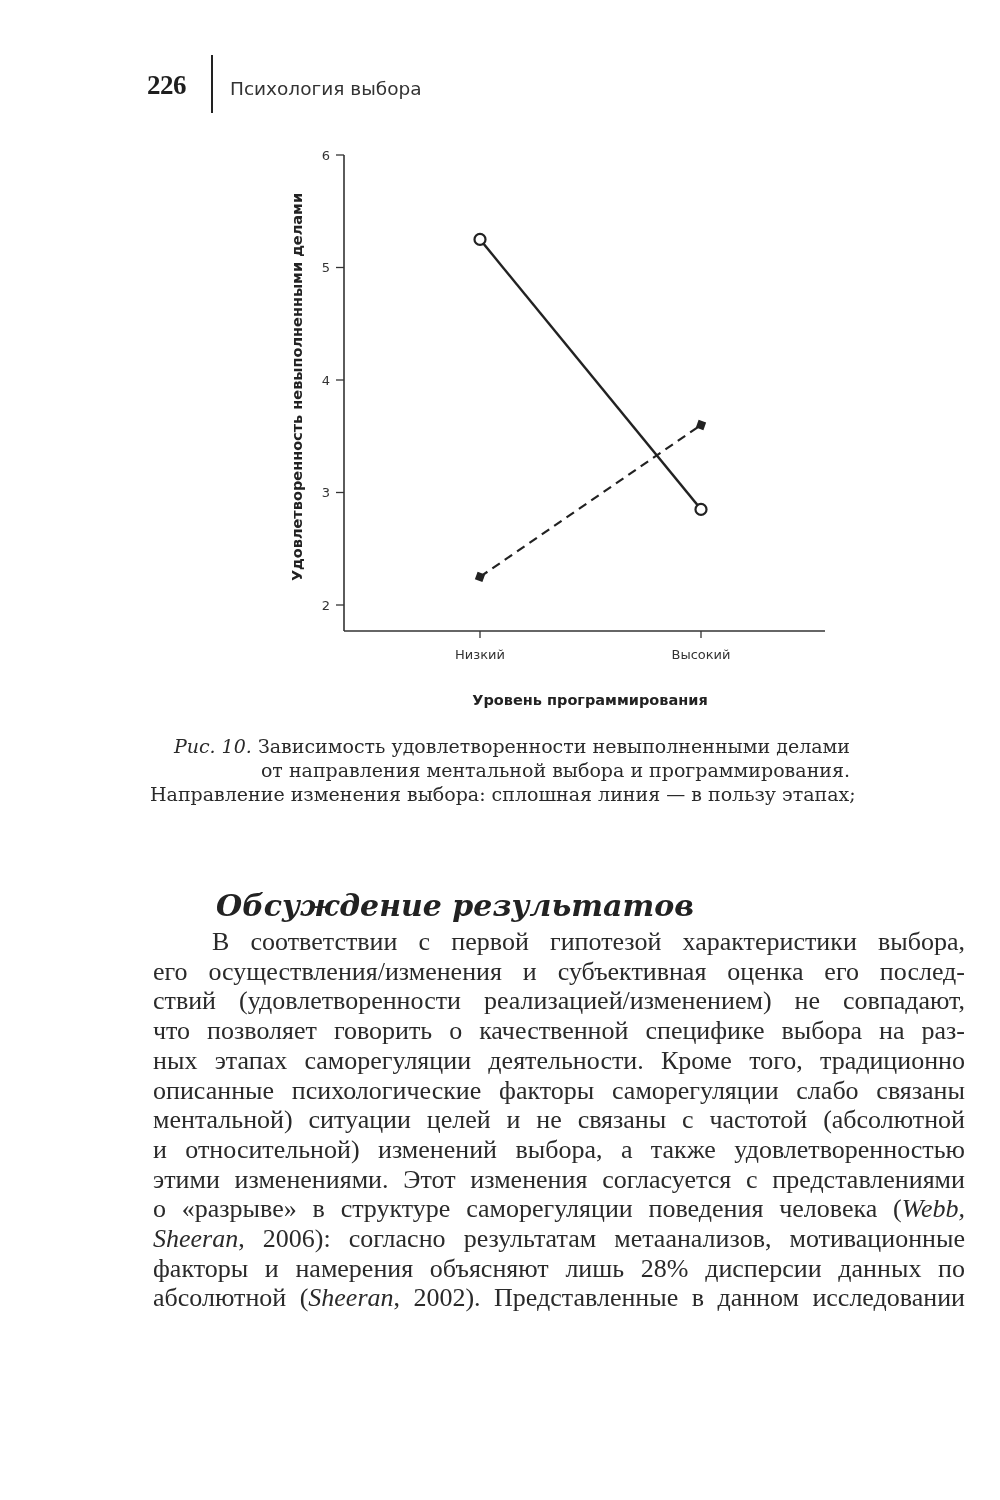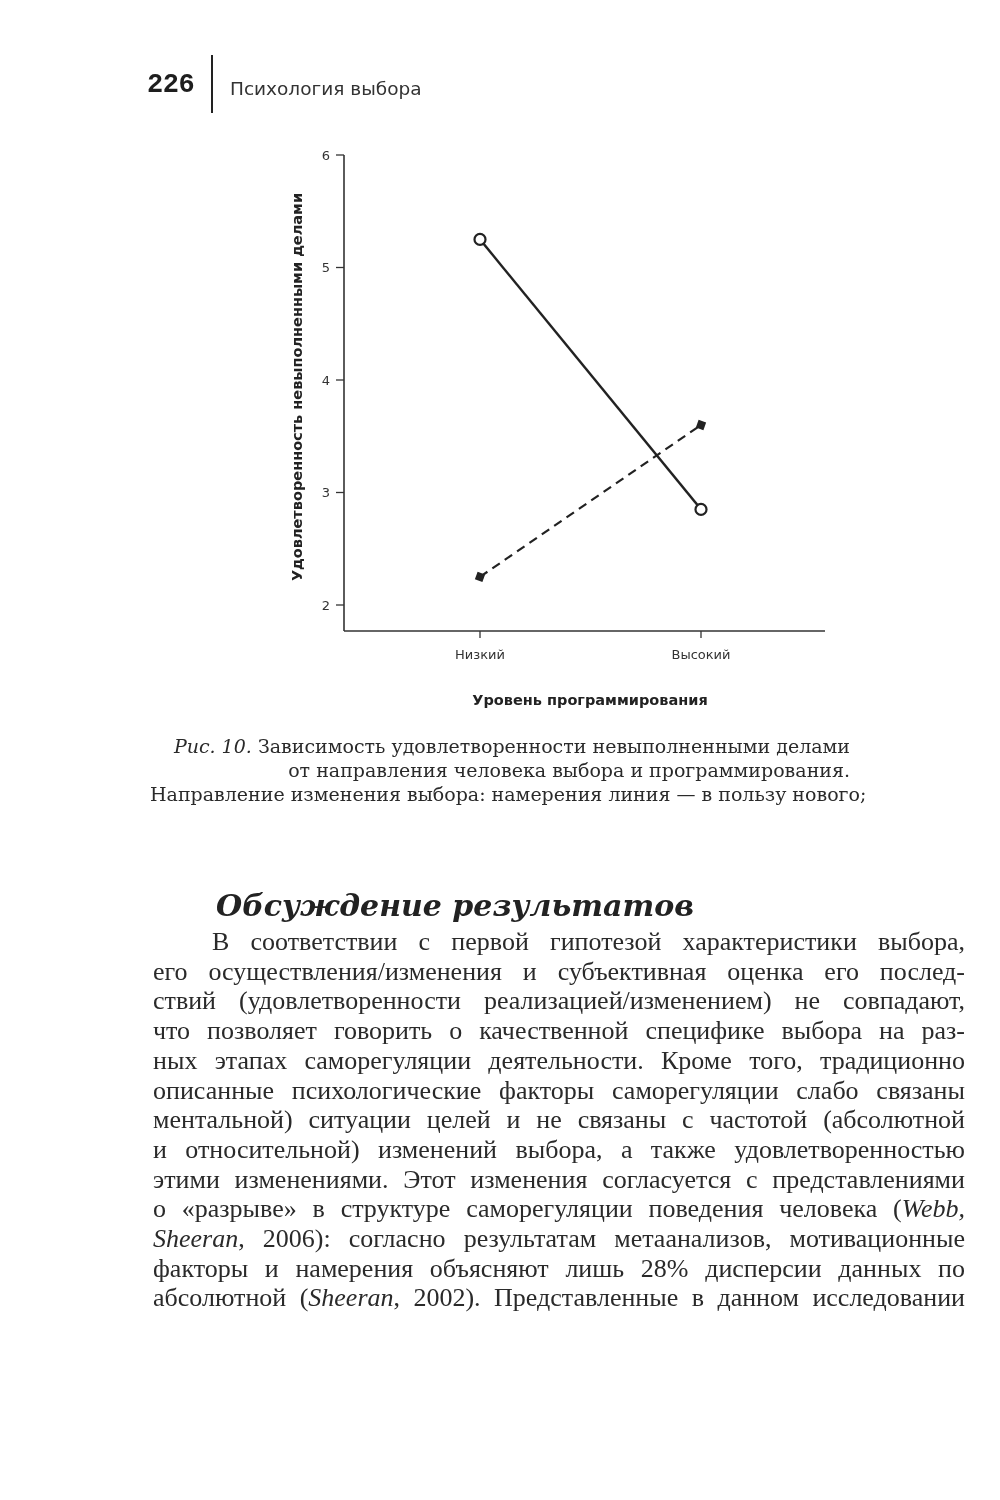--- a/index.html
+++ b/index.html
@@ -1,17 +1,17 @@
 <!DOCTYPE html>
 <html><head>
 <meta charset="utf-8">
 <style>
   html, body { margin:0; padding:0; background:#fff; }
   body { width:1000px; height:1500px; position:relative; overflow:hidden; color:#222; }
-  .hdr-num { position:absolute; left:147px; top:70px; font-family:Liberation Mono, monospace; font-weight:bold; font-size:27px; color:#1e1e1e; letter-spacing:-0.5px; }
+  .hdr-num { position:absolute; left:147px; top:70px; font-family:Liberation Serif, serif; font-weight:bold; font-size:27px; color:#1e1e1e; letter-spacing:-0.5px; }
   .hdr-bar { position:absolute; left:211px; top:55px; width:2px; height:58px; background:#222; }
   .hdr-title { position:absolute; left:230px; top:78px; font-family:"DejaVu Sans", sans-serif; font-size:18.5px; color:#333; }
   svg#chart { position:absolute; left:0; top:0; }
   .tick-label { font-family:"DejaVu Sans", sans-serif; font-size:13px; fill:#333; }
   .axis-title { font-family:"DejaVu Sans", sans-serif; font-size:14.5px; font-weight:bold; fill:#222; }
   .caption { position:absolute; left:150px; width:700px; top:734px; text-align:center; font-family:"DejaVu Serif", serif; font-size:19px; line-height:24px; color:#2a2a2a; }
   .caption .line { display:block; white-space:nowrap;text-align:right; }
   .caption i { font-style:italic; }
   .section-title { position:absolute; left:216px; top:888px; font-family:"DejaVu Serif", serif; font-style:italic; font-weight:bold; font-size:30px; color:#222;text-align:center; }
   .body-text { position:absolute; left:153px; width:812px; top:927px; font-family:"Liberation Serif", serif; font-size:26px; line-height:29.7px; color:#2a2a2a; }
@@ -60,22 +60,22 @@
         <rect x="476" y="572.875" width="8" height="8" fill="#222" transform="rotate(20 480 576.875)"></rect>
         <rect x="697" y="421" width="8" height="8" fill="#222" transform="rotate(20 701 425)"></rect>
       </g>
     </g>
   <text id="ylabel" class="axis-title" text-anchor="middle" transform="translate(302,387) rotate(-90)">Удовлетворенность невыполненными делами</text>
   <text id="xlabel" class="axis-title" text-anchor="middle" x="590" y="705">Уровень программирования</text>
 </svg>
 
 <div class="caption">
   <span class="line"><i>Рис. 10.</i><span> Зависимость удовлетворенности невыполненными делами</span></span>
-  <span class="line">от направления человека выбора и программирования.</span>
-  <span class="line">Направление изменения выбора: намерения линия — в пользу нового;</span>
+  <span class="line">от направления ментальной выбора и программирования.</span>
+  <span class="line">Направление изменения выбора: сплошная линия — в пользу этапах;</span>
 </div>
 
 <div class="section-title">Обсуждение результатов</div>
 
 <div class="body-text">
   <span class="bline first">В соответствии с первой гипотезой характеристики выбора,</span>
   <span class="bline">его осуществления/изменения и субъективная оценка его послед-</span>
   <span class="bline">ствий (удовлетворенности реализацией/изменением) не совпадают,</span>
   <span class="bline">что позволяет говорить о качественной специфике выбора на раз-</span>
   <span class="bline">ных этапах саморегуляции деятельности. Кроме того, традиционно</span>

